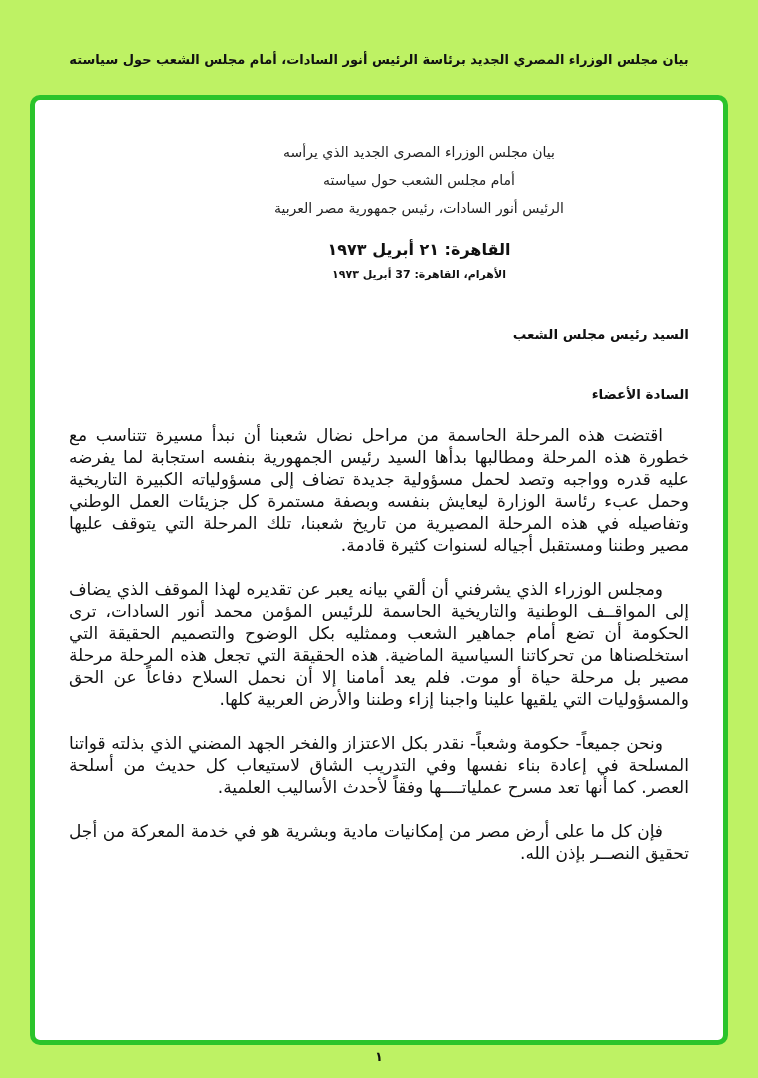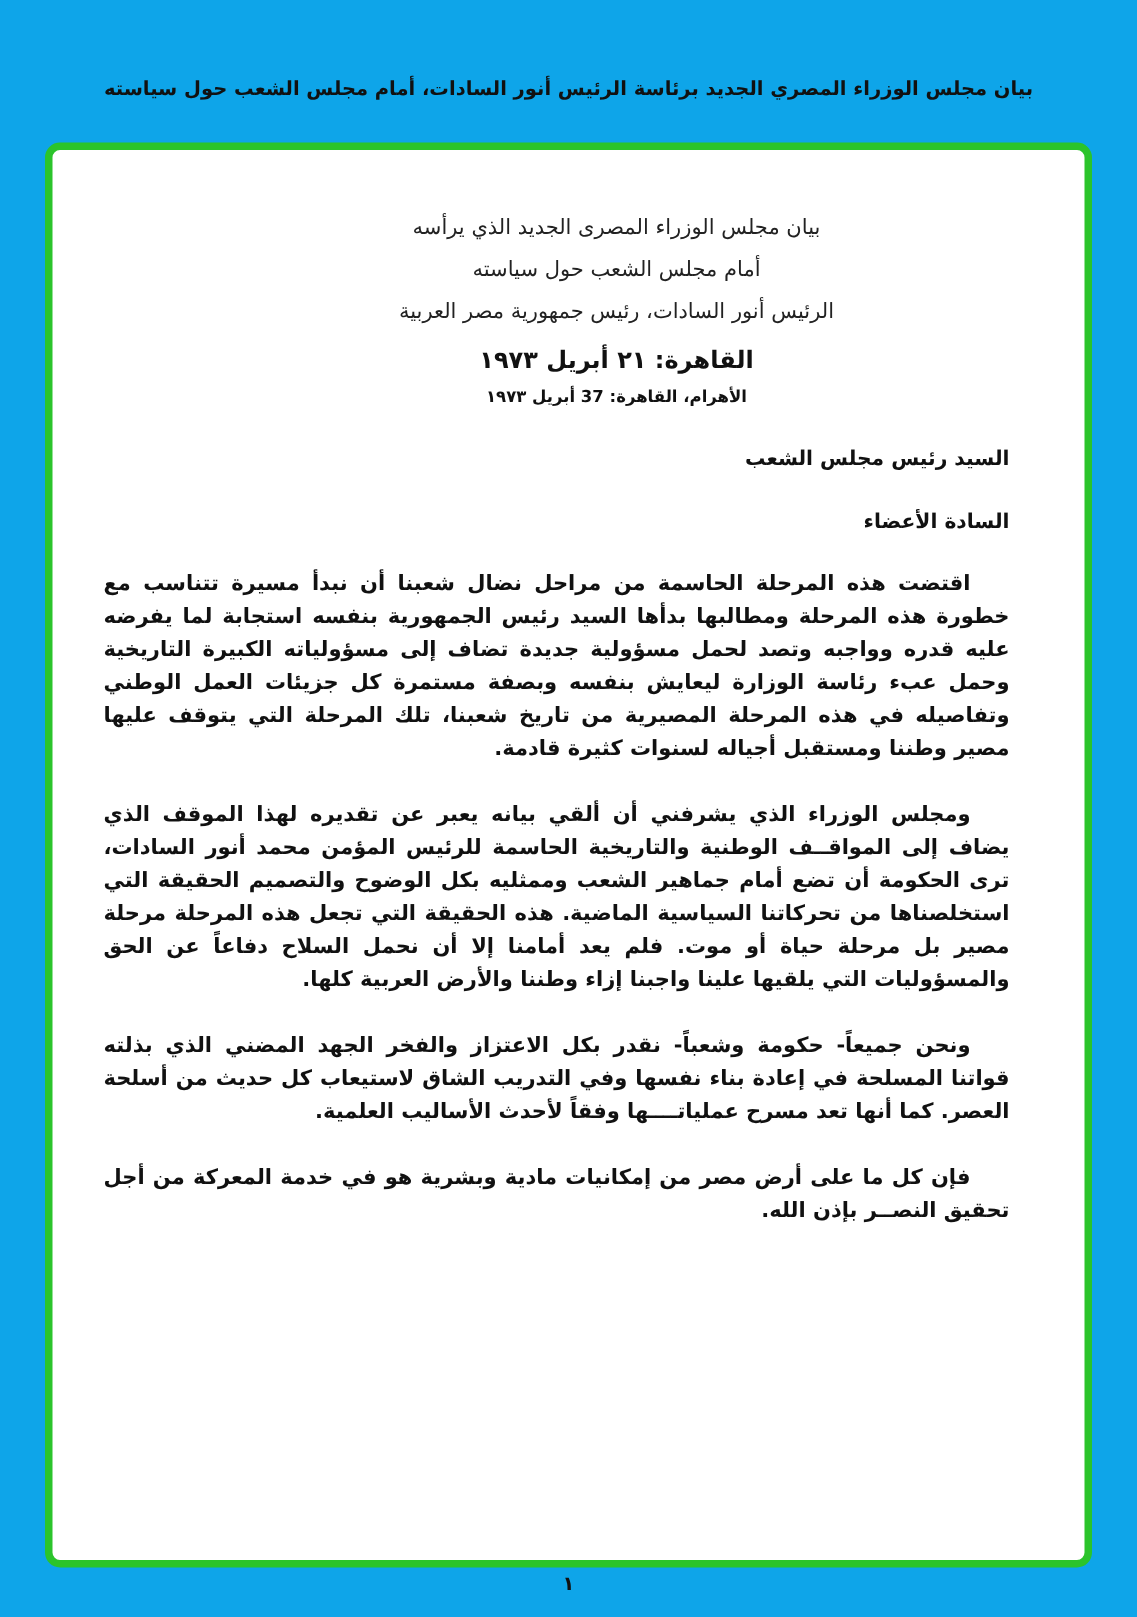--- a/index.html
+++ b/index.html
@@ -4,21 +4,21 @@
 <style>
   html, body {
     margin: 0;
     padding: 0;
     background: #ffffff;
   }
   .page {
     position: relative;
     width: 758px;
     height: 1078px;
-    background: #0ea5e9;
+    background: #bef264;
     overflow: hidden;
     font-family: "DejaVu Sans", sans-serif;
     color: #161616;
   }
   .top-title {
     position: absolute;
     top: 52px;
     left: 0;
     width: 100%;
     text-align: center;
@@ -30,64 +30,64 @@
   .frame {
     position: absolute;
     left: 30px;
     top: 95px;
     width: 698px;
     height: 950px;
     box-sizing: border-box;
     border: 5px solid #2bc42b;
     border-radius: 10px;
     background: #ffffff;
-    padding: 38px 50px 20px 34px;
+    padding: 38px 34px 20px 34px;
     direction: rtl;
   }
   .title-wrap {
     width: 100%;
     text-align: center;
   }
   .title-inner {
     display: inline-block;
     transform: translateX(40px); 
     text-align: center;
   }
   .title-line {
     font-size: 14px;
     font-weight: 500;
     line-height: 28px;
     letter-spacing: 0.5px;
     color: #222;
   }
   .dateline {
-    margin-top: 8px;
+    margin-top: 18px;
     font-size: 16px;
     font-weight: bold;
     color: #111;
   }
   .source-line {
     margin-top: 9px;
     font-size: 11px;
     font-weight: bold;
     color: #111;
   }
   .salutation {
-    margin-top: 26px;
+    margin-top: 44px;
     font-size: 13.5px;
     font-weight: bold;
     text-align: right;
     color: #111;
   }
   .salutation + .salutation {
   }
   .para {
     margin: 22px 0 0 0;
-    font-size: 14px;
-    font-weight: bold;
+    font-size: 17px;
+    font-weight: normal;
     line-height: 22px;
     text-align: justify;
     text-indent: 26px;
     direction: rtl;
     color: #111;
   }
   .page-number {
     position: absolute;
     bottom: 14px;
     left: 0;

